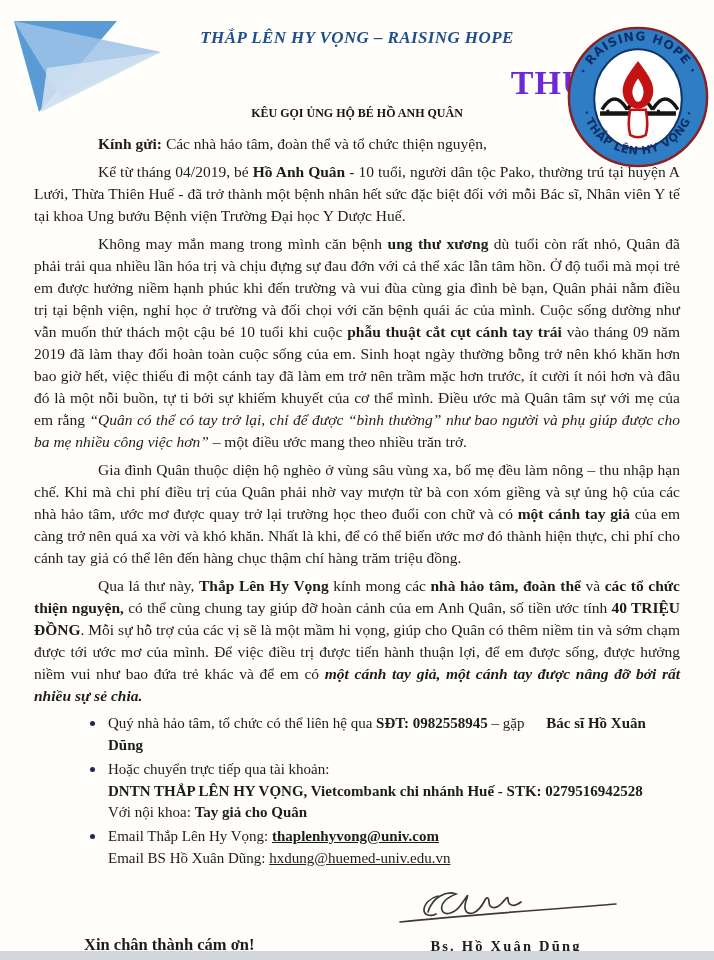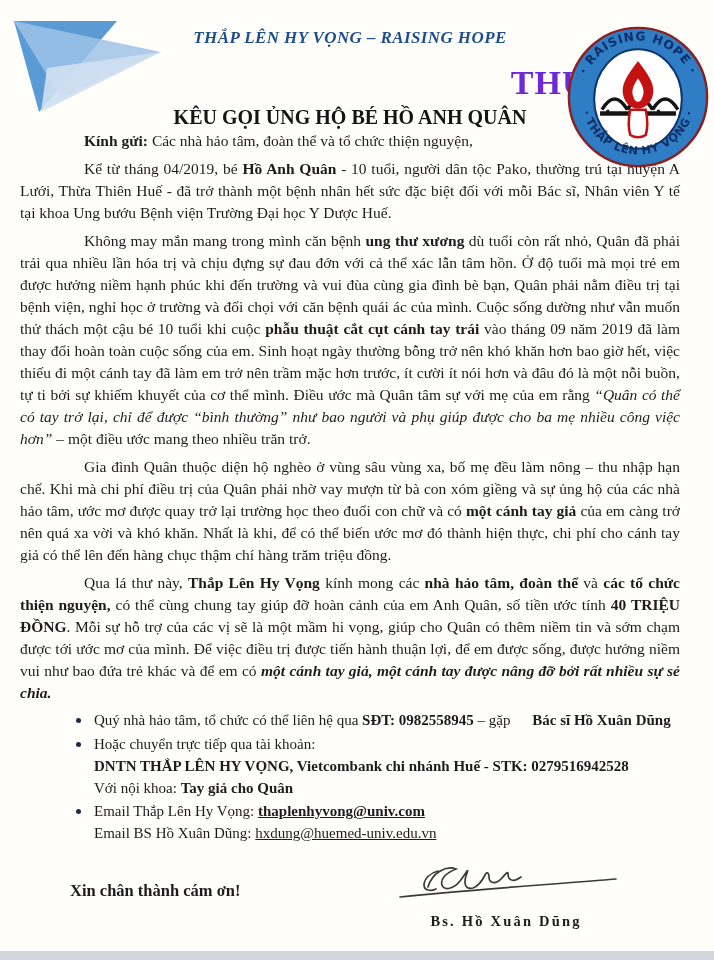--- a/index.html
+++ b/index.html
@@ -6,59 +6,59 @@
   .page{
     position:relative;
     width:714px;height:960px;
     background:#fffefb;
     overflow:hidden;
     font-family:"Liberation Serif", serif;
     color:var(--ink,#1c1c1c);
   }
   .corner-triangle{position:absolute;left:13px;top:20px;}
   .logo{position:absolute;right:3px;top:24px;}
-  .content{padding:24px 34px 0 20px;}
+  .content{padding:24px 34px 0 34px;}
   .org-line{
     text-align:center;
     font-size:17px;font-weight:bold;font-style:italic;
     color:var(--blue-header,#1f4e8c);
     letter-spacing:.4px;
     margin-top:4px;
   }
   .doc-title{
     text-align:right;
     font-size:34px;font-weight:bold;letter-spacing:1px;
     color:#6d28d9;
     margin-top:16px;line-height:1.1;
   }
   .doc-subtitle{
     text-align:center;
-    font-size:20px;font-weight:bold;
+    font-size:12px;font-weight:bold;
     color:#141414;
     margin-top:5px;
   }
-  .body-text{margin-top:1px;}
+  .body-text{margin-top:12px;}
   .body-text p{
     margin:0 0 6px 0;
     font-size:15.5px;line-height:1.42;
     text-align:justify;
     text-indent:64px;
   }
   .bullets{margin:6px 0 0 48px;}
   .bullet-item{position:relative;padding-left:26px;margin-bottom:2px;}
   .bullet-item .dot{
     position:absolute;left:8px;top:8px;
     width:5px;height:5px;border-radius:50%;
     background:#1d2a4a;
   }
   .bullet-item .bline{
     font-size:15px;line-height:1.45;text-align:left;
   }
   .footer-row{
-    display:flex;justify-content:space-between;align-items:center;
+    display:flex;justify-content:space-between;align-items:flex-end;
     margin-top:4px;
   }
   .thanks{
     margin-left:50px;font-size:16.5px;font-weight:bold;padding-top:4px;
   }
   .sign-block{
     width:320px;margin-right:14px;text-align:center;
   }
   .closing{
     font-size:15.5px;font-weight:bold;letter-spacing:1.6px;

